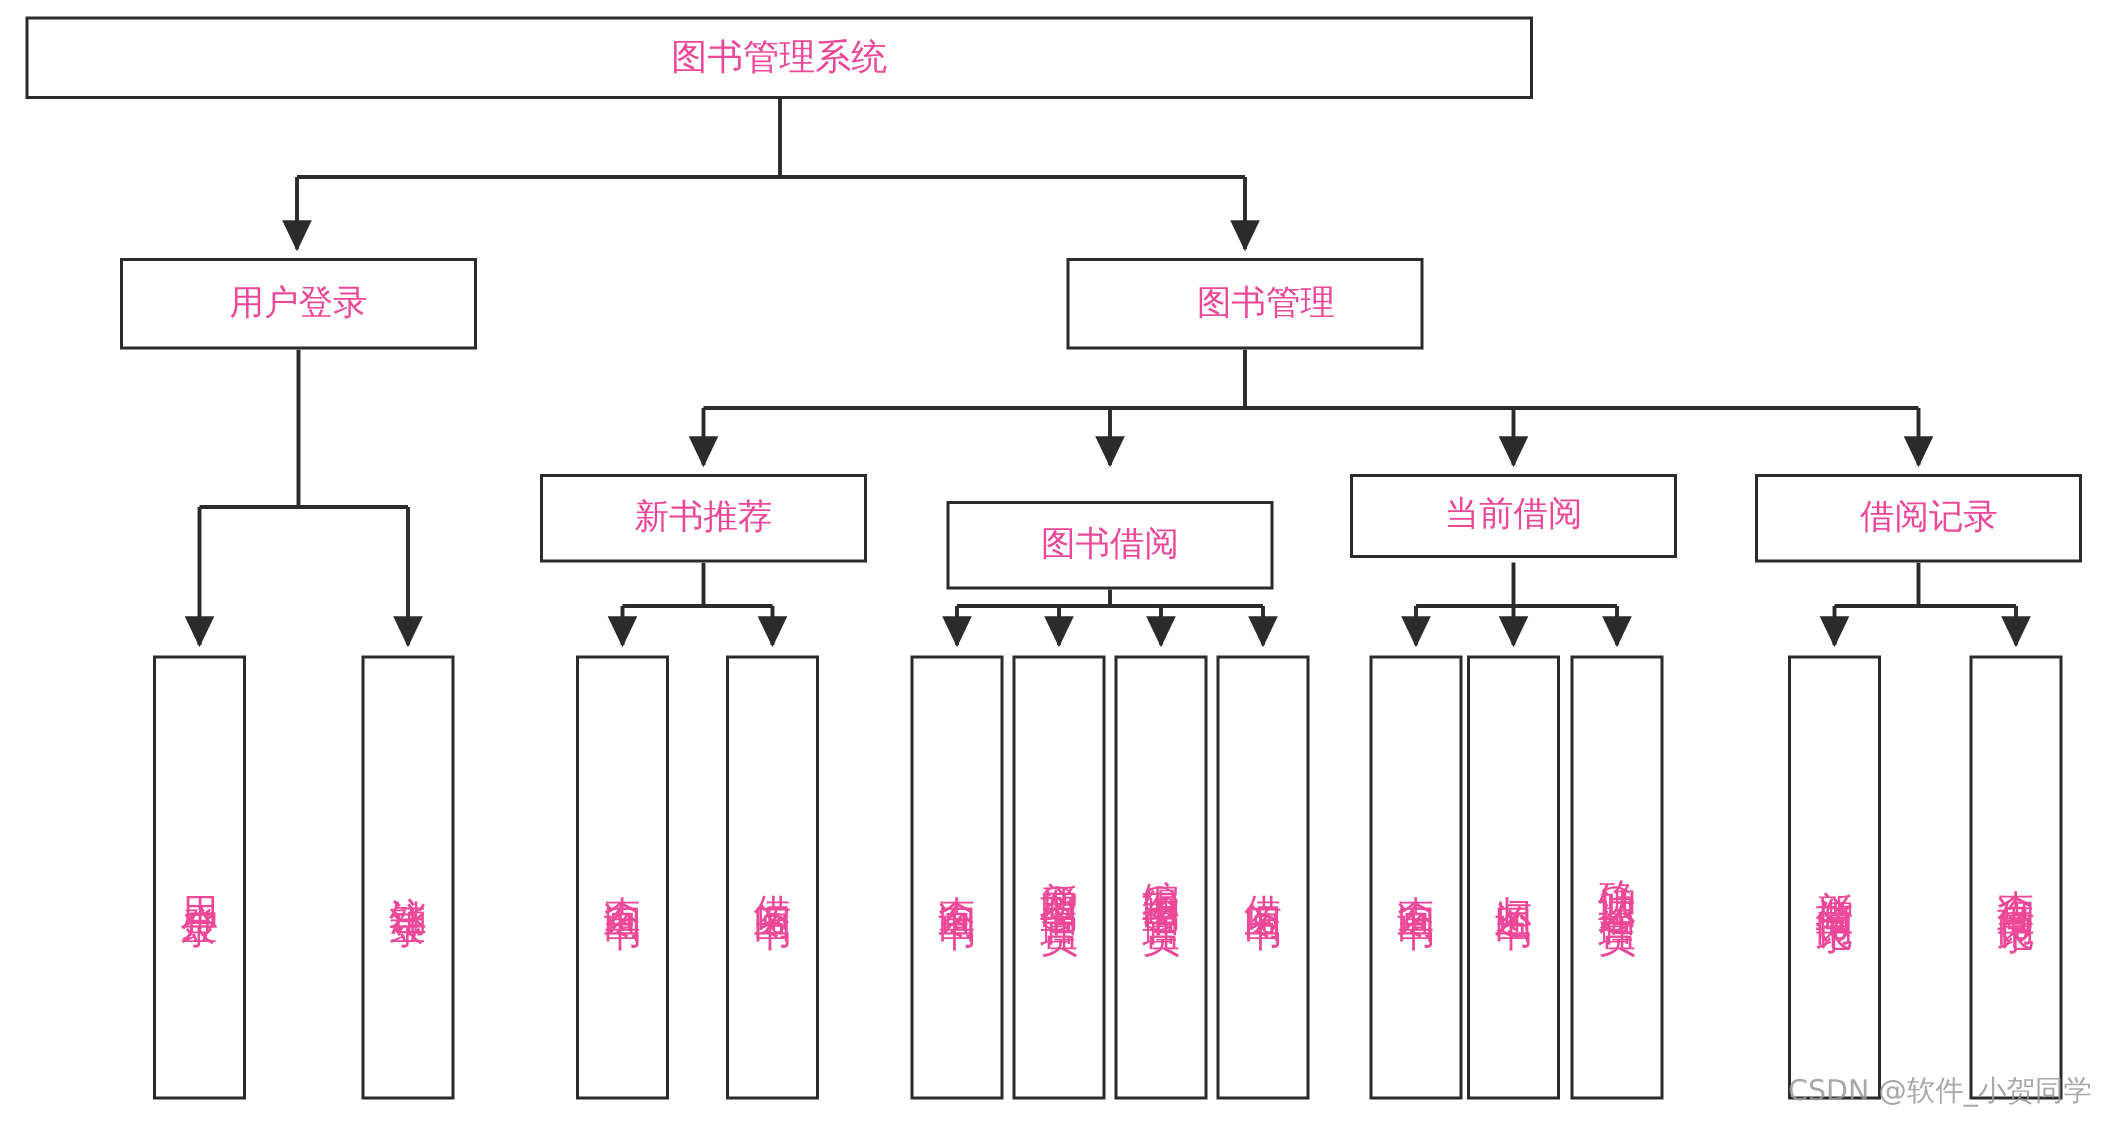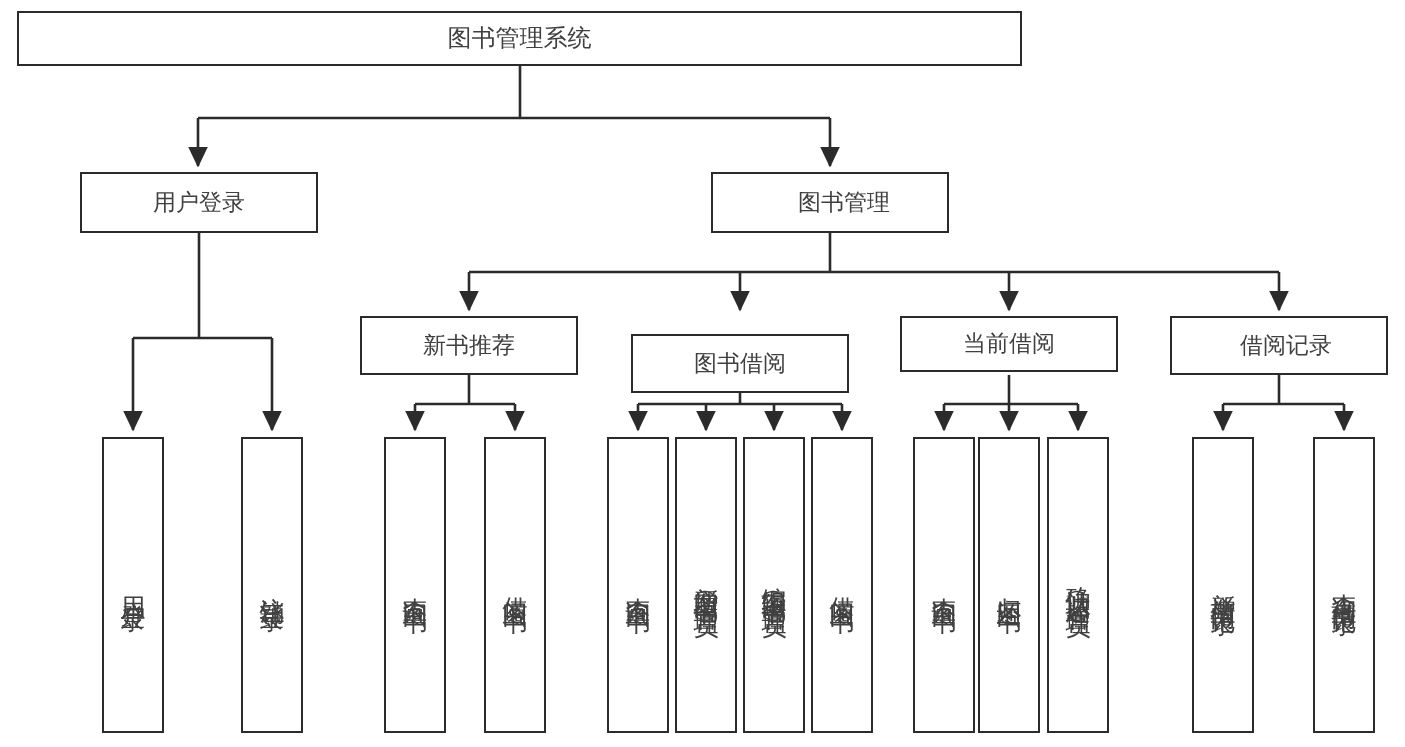--- a/index.html
+++ b/index.html
@@ -28,21 +28,21 @@
     position: absolute;
     box-sizing: border-box;
     background: #ffffff;
     border: 2px solid #2b2b2b;
     display: flex;
     align-items: center;
     justify-content: center;
     overflow: hidden;
   }
   .node-label {
-    color: #404040;
+    color: #ec4899;
     text-align: center;
     line-height: 1.18;
     white-space: nowrap;
   }
   .node.horiz .node-label {
     font-size: 23px;
   }
   .node.root .node-label {
     font-size: 24px;
   }
@@ -181,14 +181,15 @@
     <span class="node-label">确认归还（管理员）</span>
   </div>
 
   <div class="node vert" style="left:1192px; top:437px; width:62px; height:296px;">
     <span class="node-label">新增借阅记录</span>
   </div>
   <div class="node vert" style="left:1313px; top:437px; width:62px; height:296px;">
     <span class="node-label">查询借阅记录</span>
   </div>
 
+  <div class="watermark" style="left:1192px; top:714px;">CSDN @软件_小贺同学</div>
 
 </div>
 
 </body></html>

